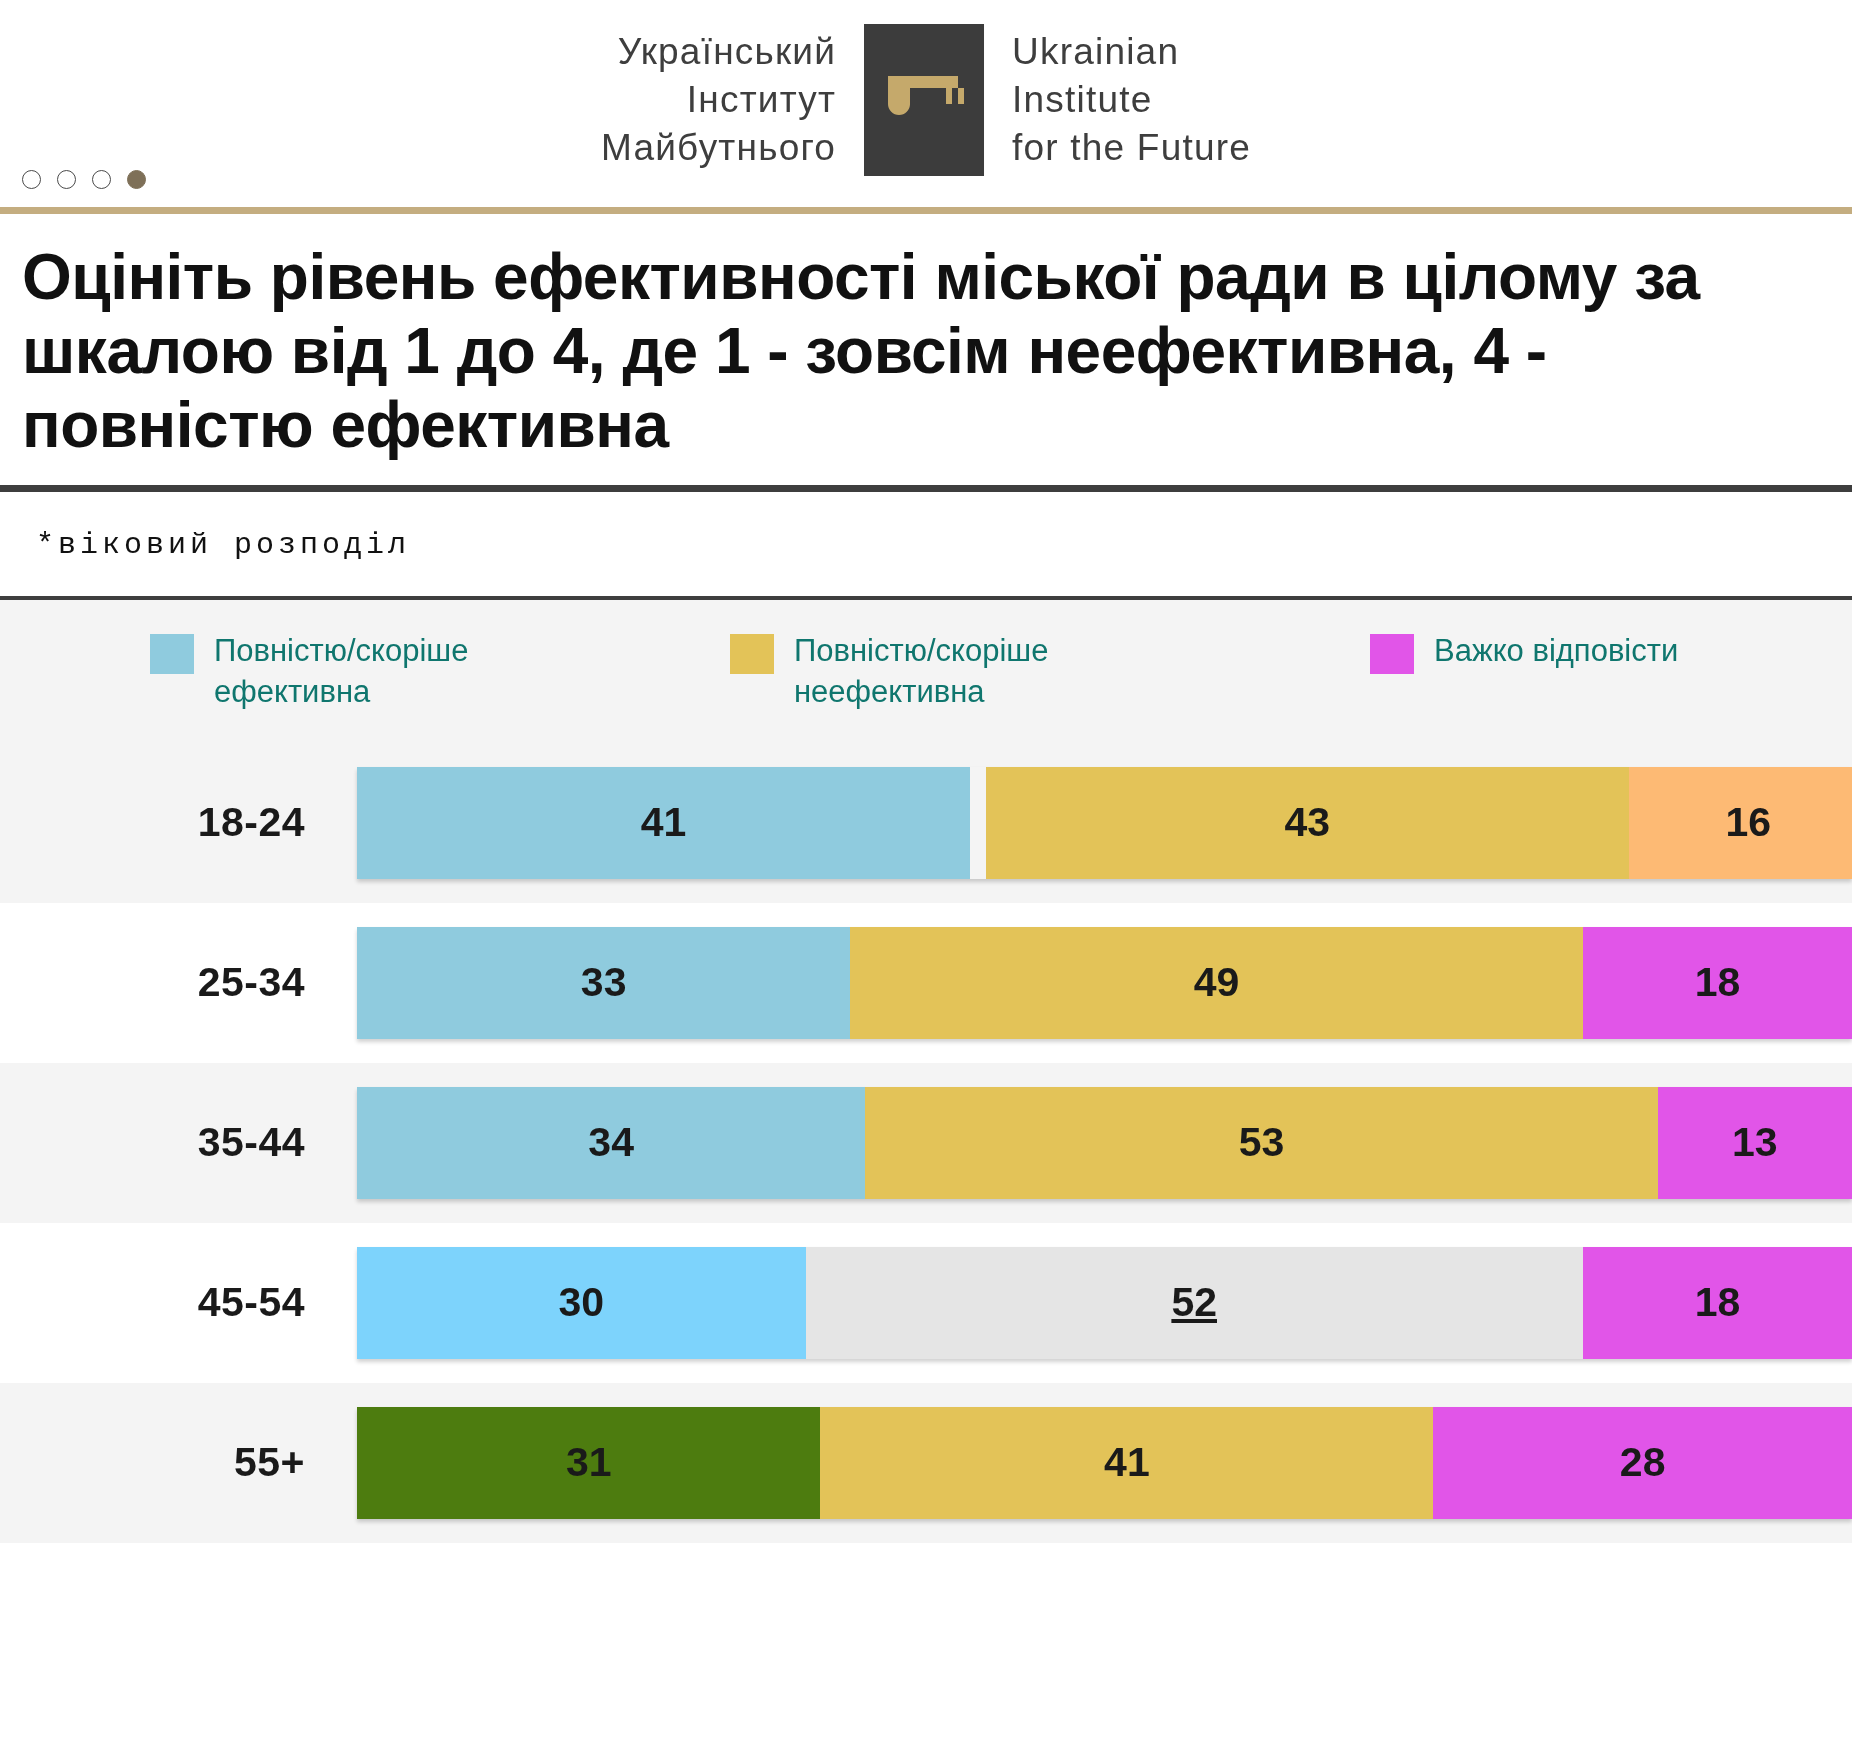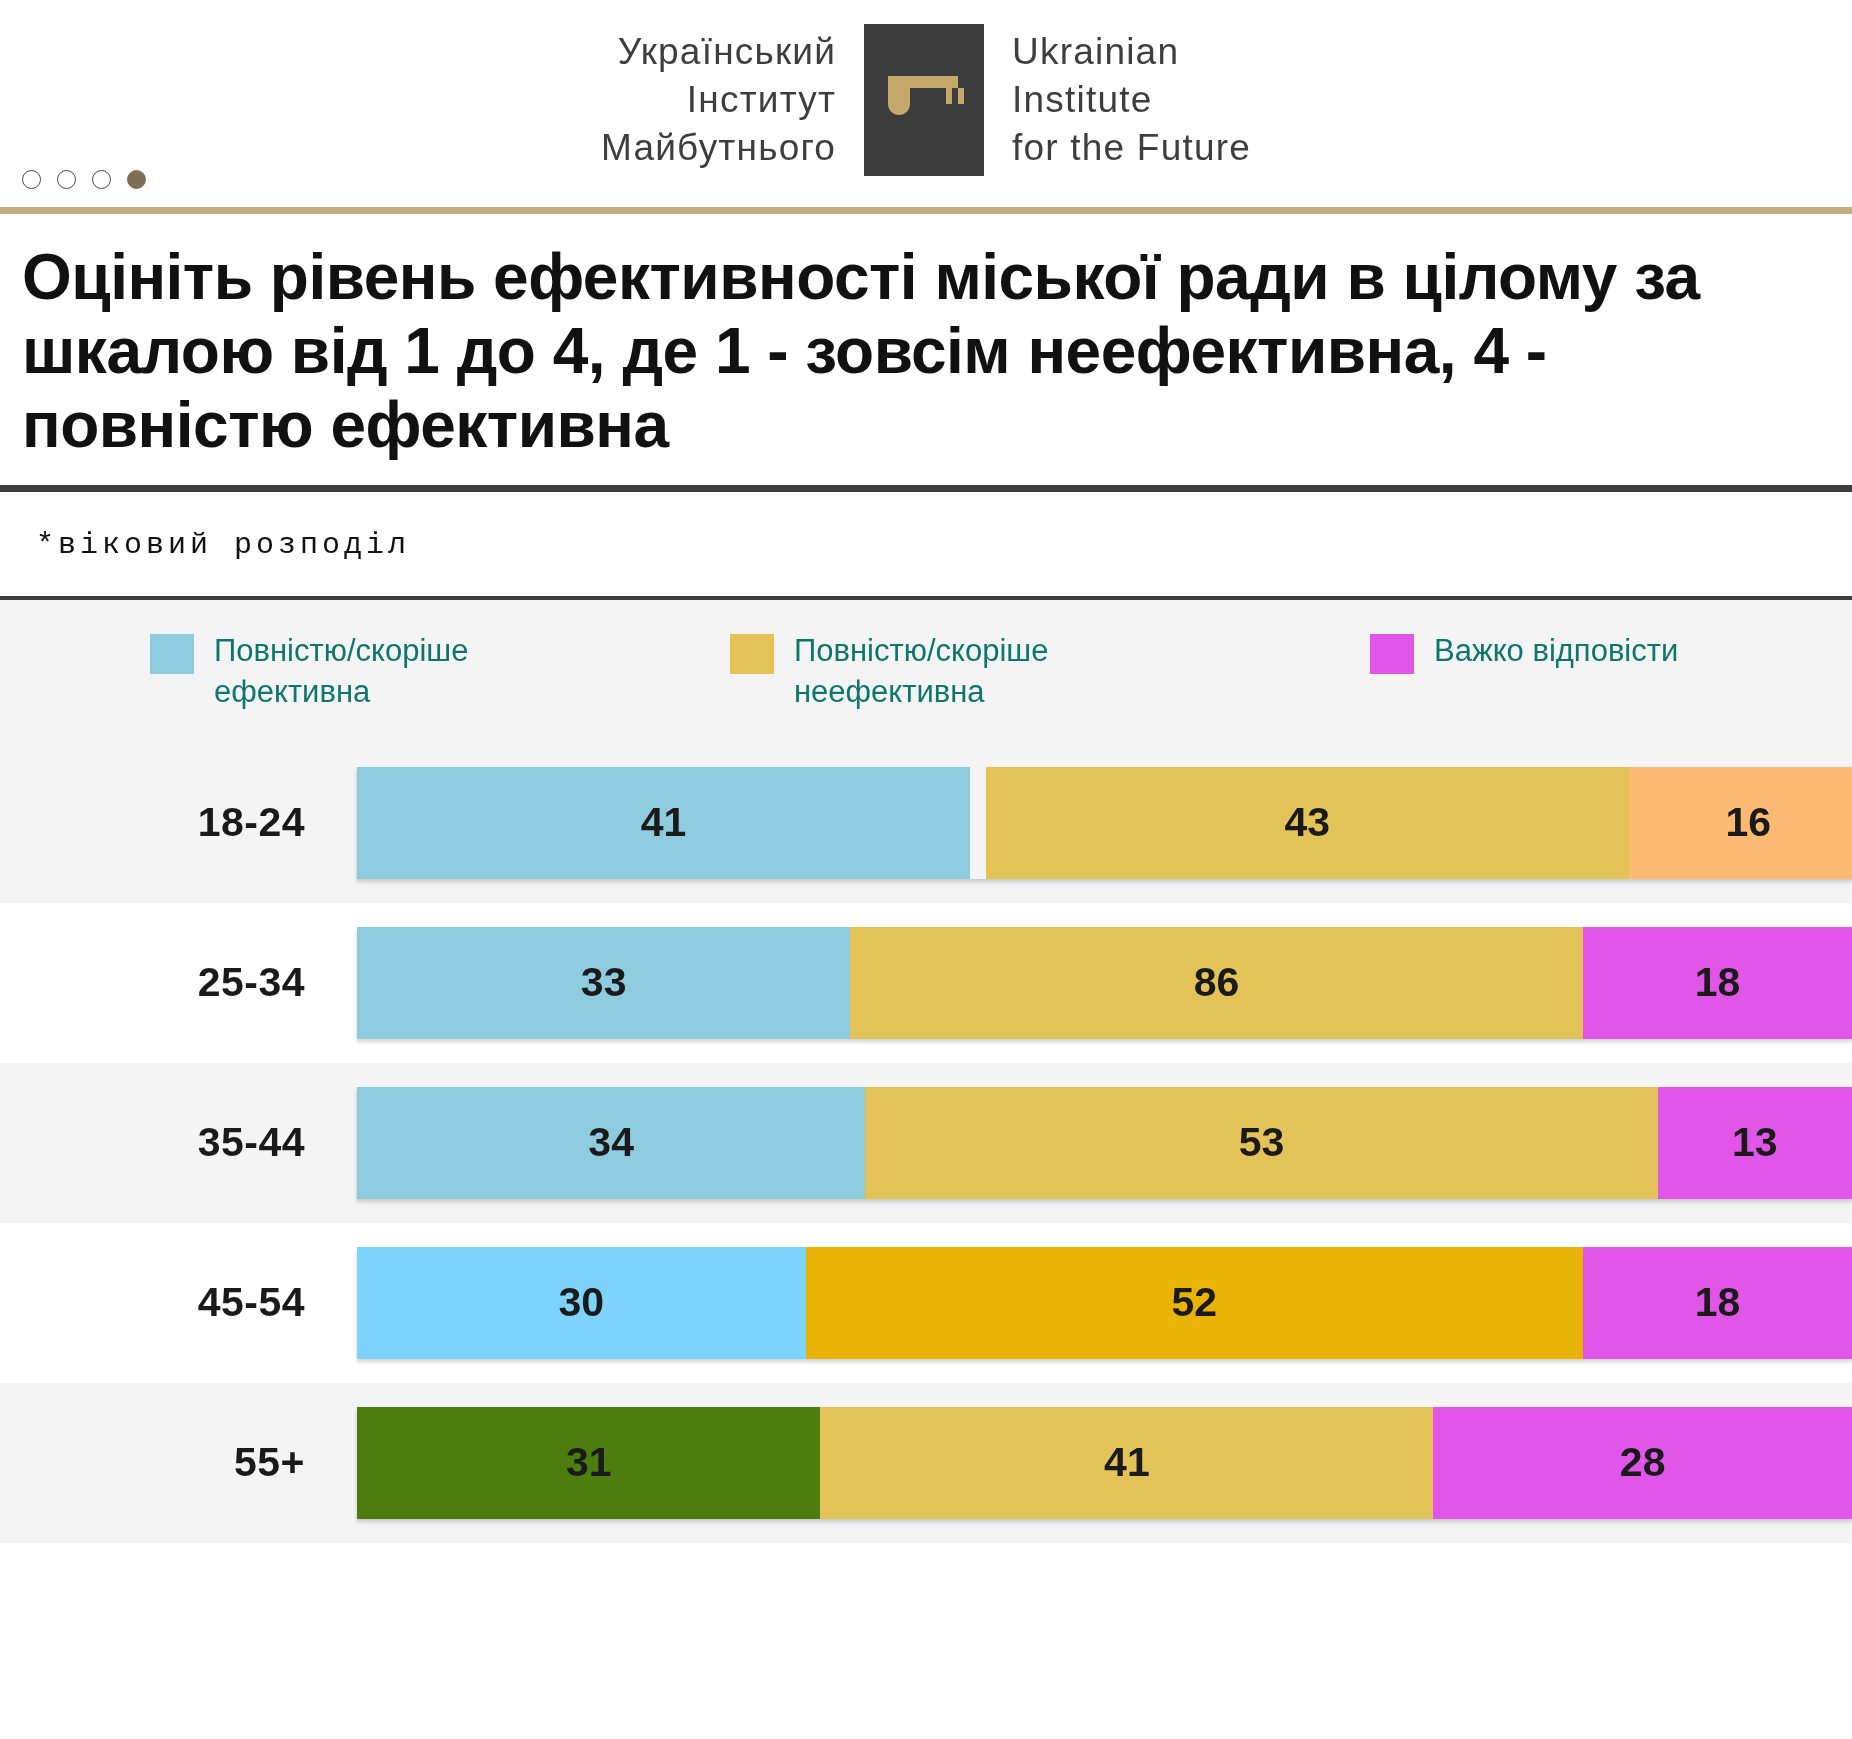--- a/index.html
+++ b/index.html
@@ -262,39 +262,39 @@
       <div class="seg c0" style="flex: 0 0 41%; background: rgb(143, 203, 222);">41</div>
       <div class="seg c1" style="flex: 0 0 43%; background: rgb(227, 195, 88); margin-left: 16px;">43</div>
       <div class="seg c2" style="flex: 0 0 16%; background: #fdba74;">16</div>
     </div>
   </div>
 
   <div class="row">
     <div class="cat">25-34</div>
     <div class="bars">
       <div class="seg c0" style="flex: 0 0 33%; background: rgb(143, 203, 222);">33</div>
-      <div class="seg c1" style="flex: 0 0 49%; background: rgb(227, 195, 88);">86</div>
+      <div class="seg c1" style="flex: 0 0 49%; background: rgb(227, 195, 88);">49</div>
       <div class="seg c2" style="flex: 0 0 18%; background: rgb(225, 85, 232);">18</div>
     </div>
   </div>
 
   <div class="row alt">
     <div class="cat">35-44</div>
     <div class="bars">
       <div class="seg c0" style="flex: 0 0 34%; background: rgb(143, 203, 222);">34</div>
       <div class="seg c1" style="flex: 0 0 53%; background: rgb(227, 195, 88);">53</div>
       <div class="seg c2" style="flex: 0 0 13%; background: rgb(225, 85, 232);">13</div>
     </div>
   </div>
 
   <div class="row">
     <div class="cat">45-54</div>
     <div class="bars">
       <div class="seg c0" style="flex: 0 0 30%; background: #7dd3fc;">30</div>
-      <div class="seg c1" style="flex: 0 0 52%; background: #eab308;">52</div>
+      <div class="seg c1" style="flex: 0 0 52%; background: #e5e5e5; text-decoration: underline;">52</div>
       <div class="seg c2" style="flex: 0 0 18%; background: rgb(225, 85, 232);">18</div>
     </div>
   </div>
 
   <div class="row alt">
     <div class="cat">55+</div>
     <div class="bars">
       <div class="seg c0" style="flex: 0 0 31%; background: #4d7c0f;">31</div>
       <div class="seg c1" style="flex: 0 0 41%; background: rgb(227, 195, 88);">41</div>
       <div class="seg c2" style="flex: 0 0 28%; background: rgb(225, 85, 232);">28</div>

